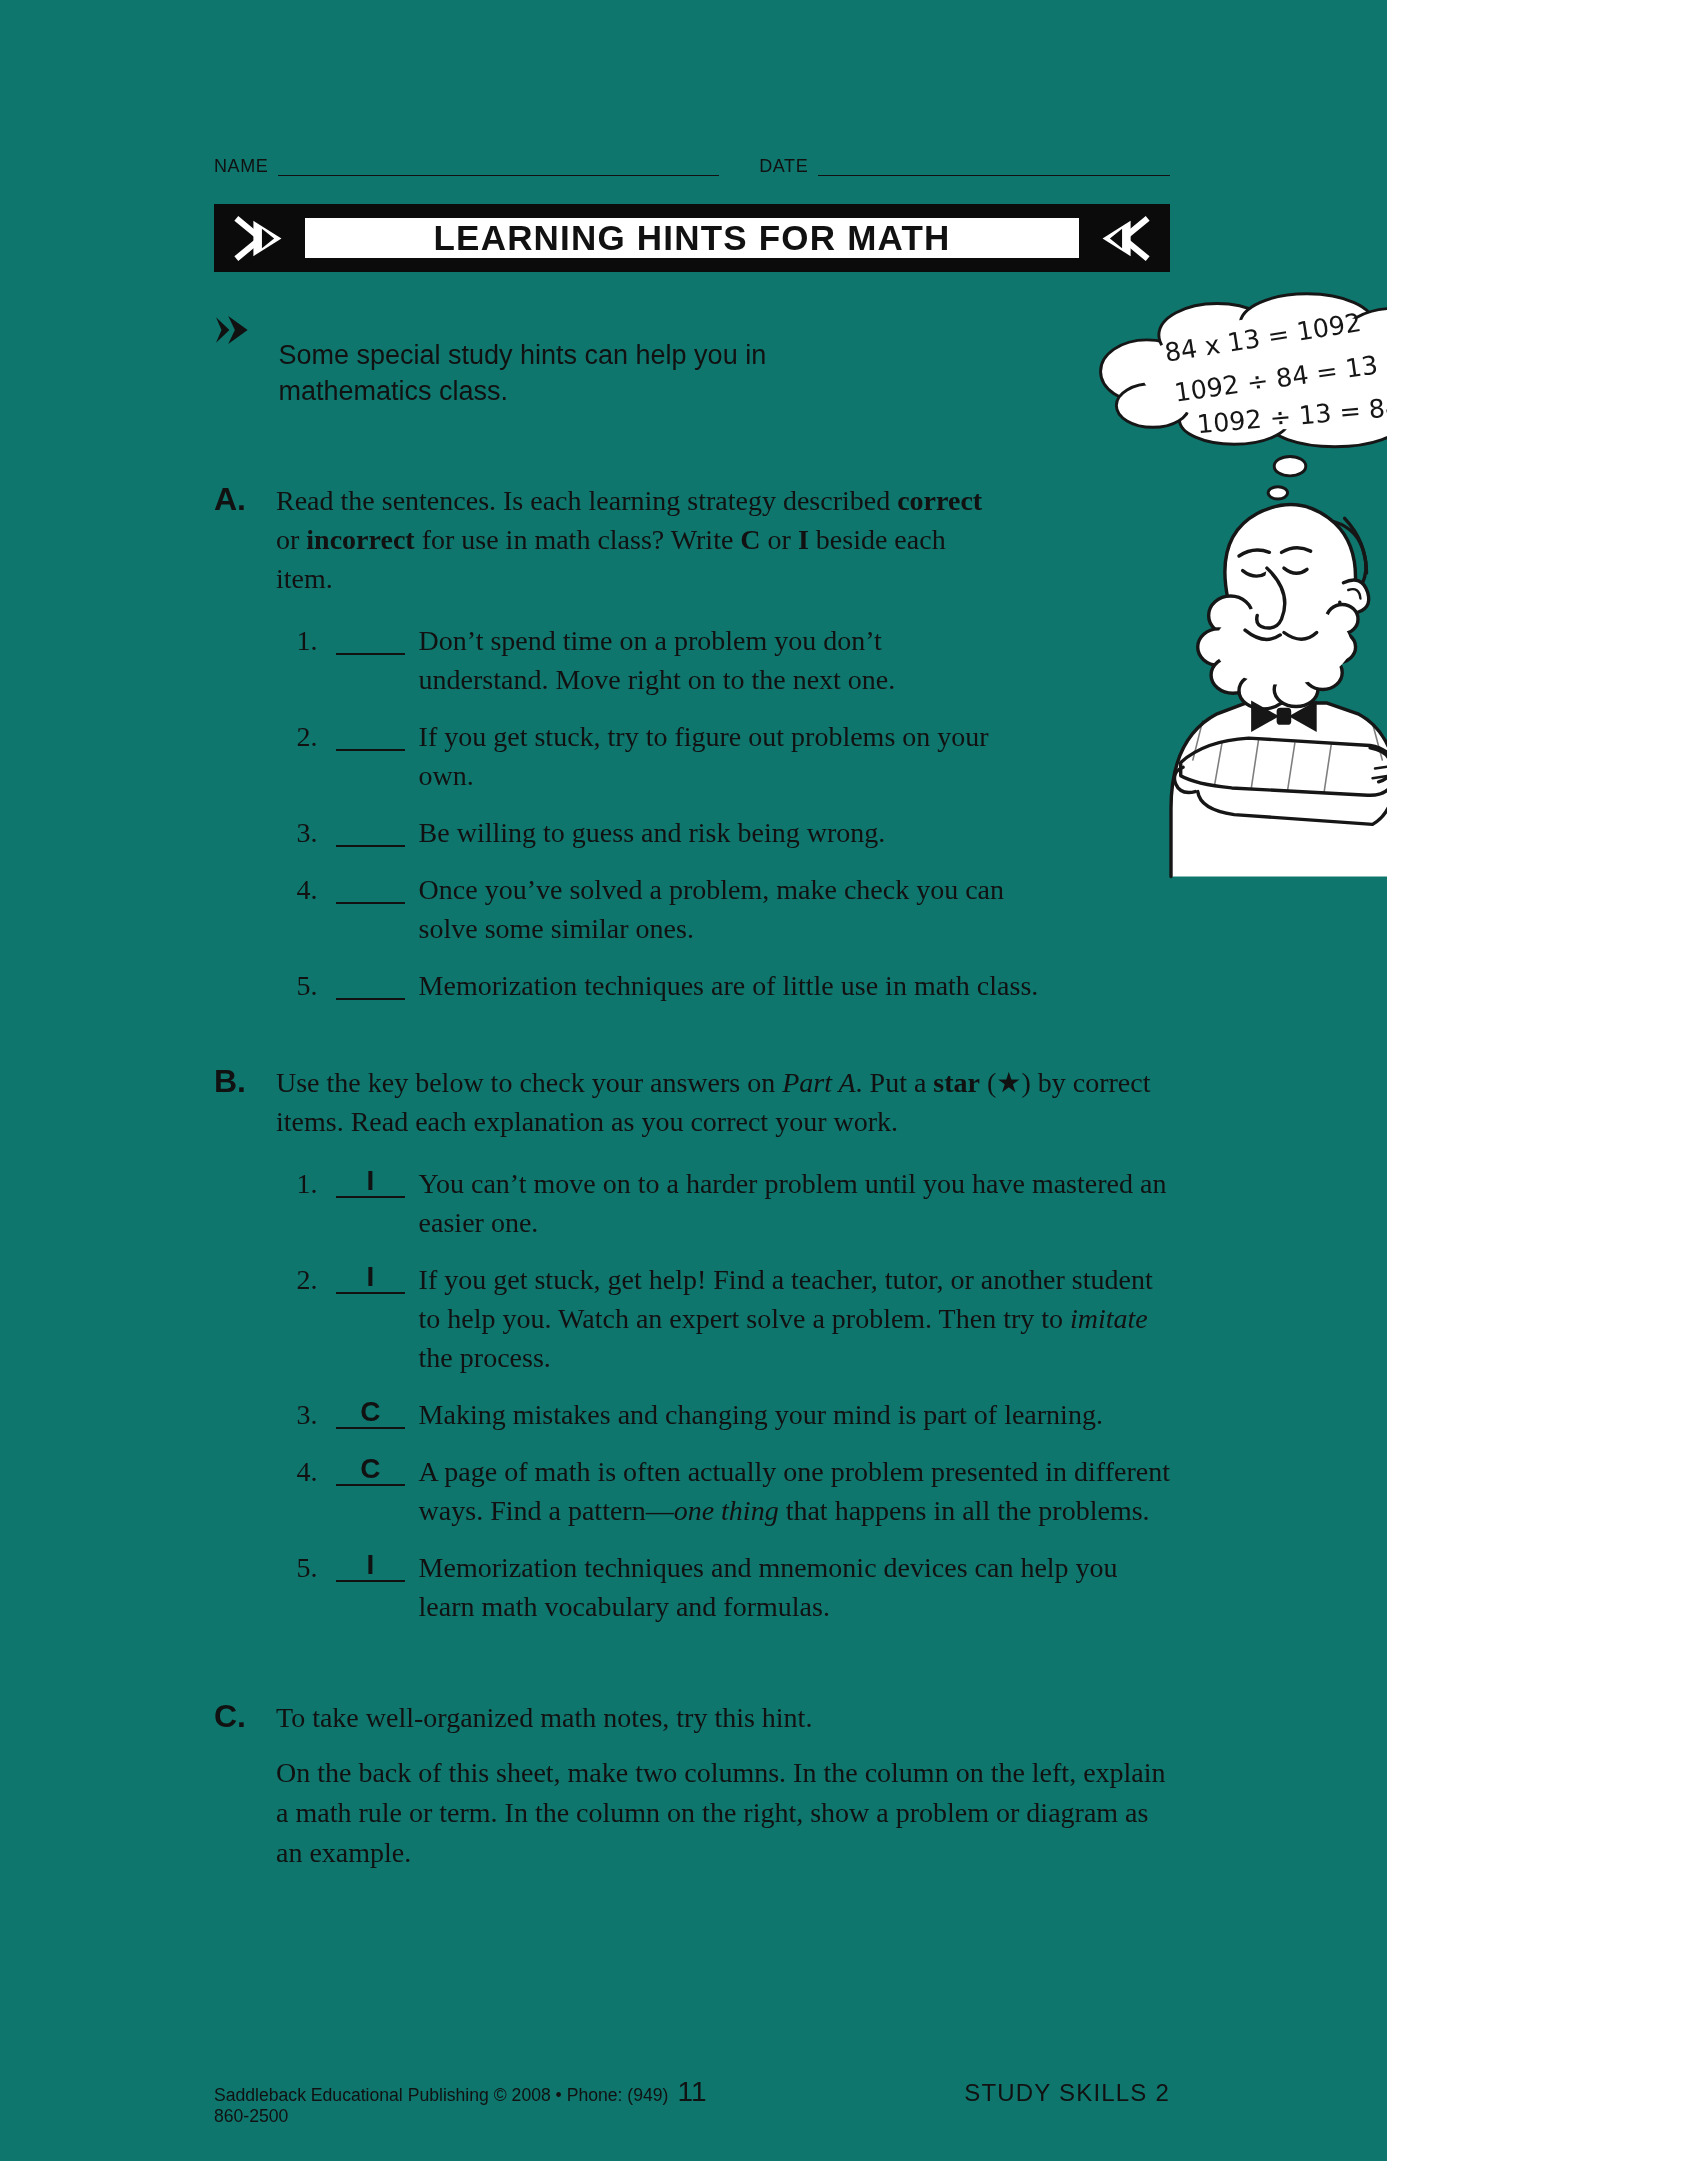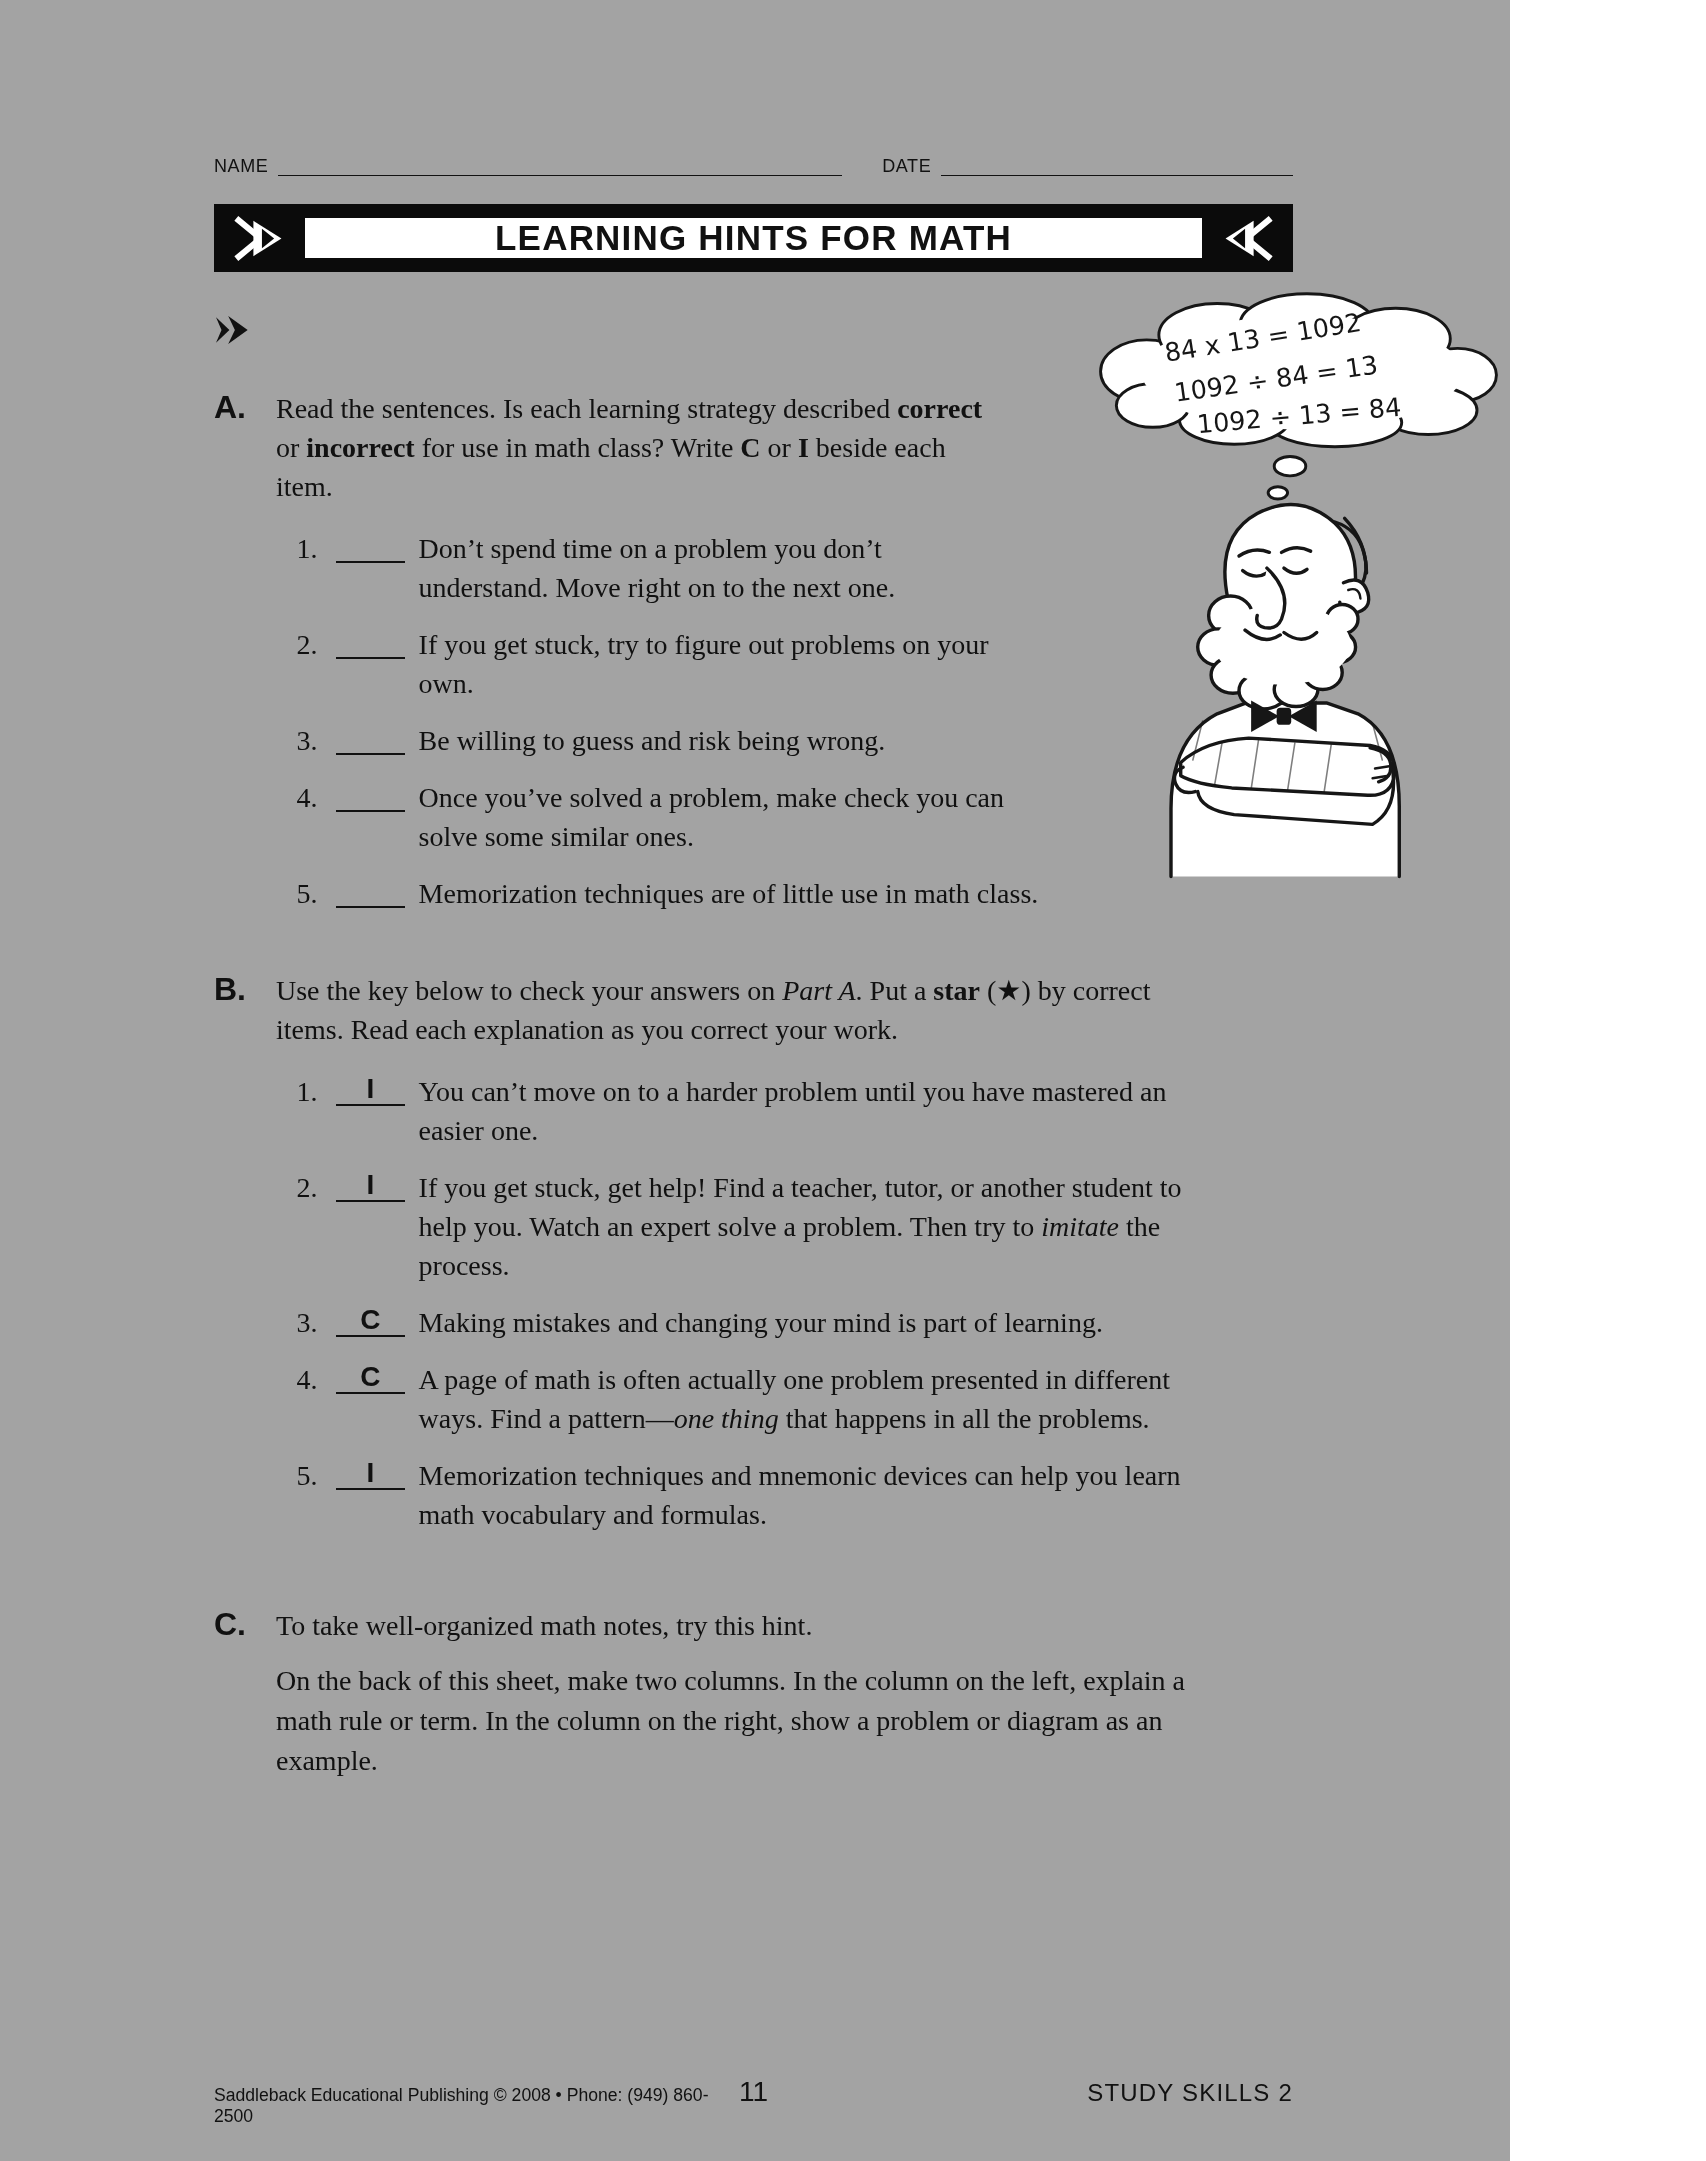--- a/index.html
+++ b/index.html
@@ -1,20 +1,20 @@
 <!DOCTYPE html>
 <html style="font-size:9.7px"><head>
 <meta charset="utf-8">
 <style>
   html,body{margin:0;padding:0;background:#fff;}
   .page{
     box-sizing:border-box;
-    width:1510px;height:2161px;
+    width:1387px;height:2161px;
     padding:155px 217px 34px 214px;
-    background:#a3a3a3;color:#111;
+    background:#0f766e;color:#111;
     font-family:"Liberation Serif",serif;
     position:relative;display:flex;flex-direction:column;overflow:hidden;
   }
   
   .fillrow{display:flex;align-items:flex-end;margin-bottom:27px;}
   .fill-label{font-family:"Liberation Sans",sans-serif;font-size:18px;letter-spacing:0.6px;line-height:22px;}
   .rule{border-bottom:1.8px solid #111;height:18px;}
   .name-rule{flex:1;margin:0 40px 1.2px 9.7px;}
   .date-rule{width:352px;margin:0 0 1.2px 9.7px;}
   
@@ -90,20 +90,21 @@
         <polygon points="54,29 74,45 54,61" fill="#0b0b0b"></polygon>
       </svg>
     </div>
   </div>
 
   <div class="intro">
     <svg class="intro-icon" width="39" height="28" viewBox="0 0 64 46">
       <polygon points="0,2 22,23 0,44 9,23" fill="#111"></polygon>
       <polygon points="20,0 52,23 20,46 31,23" fill="#111"></polygon>
     </svg>
+    <p class="intro-text">Some special study hints can help you in mathematics class.</p>
   </div>
 
   <div class="section sec-a">
     <div class="sec-letter">A.</div>
     <div class="sec-body">
       <p class="sec-text a-instructions"><span>Read the sentences. Is each learning strategy described </span><span style="font-weight: bold;">correct</span><span> or </span><span style="font-weight: bold;">incorrect</span><span> for use in math class? Write </span><span style="font-weight: bold;">C</span><span> or </span><span style="font-weight: bold;">I</span><span> beside each item.</span></p>
       <div class="items">
         <div class="item">
           <span class="item-num">1.</span>
           <span class="blank"></span>

